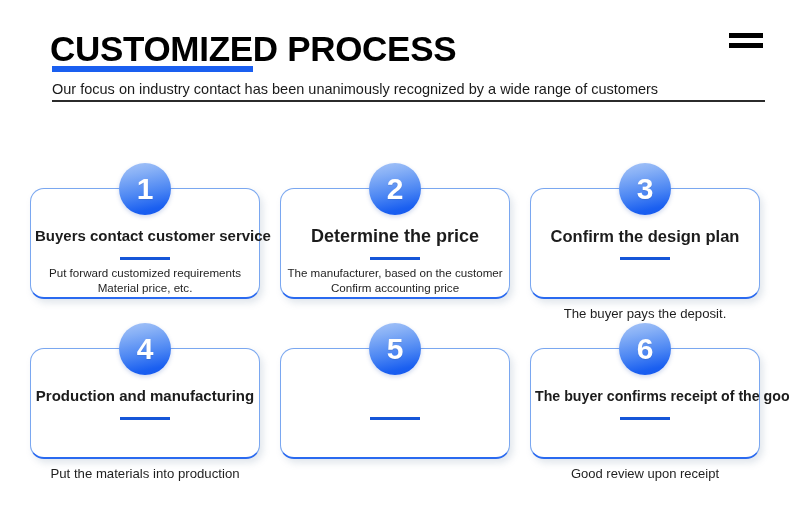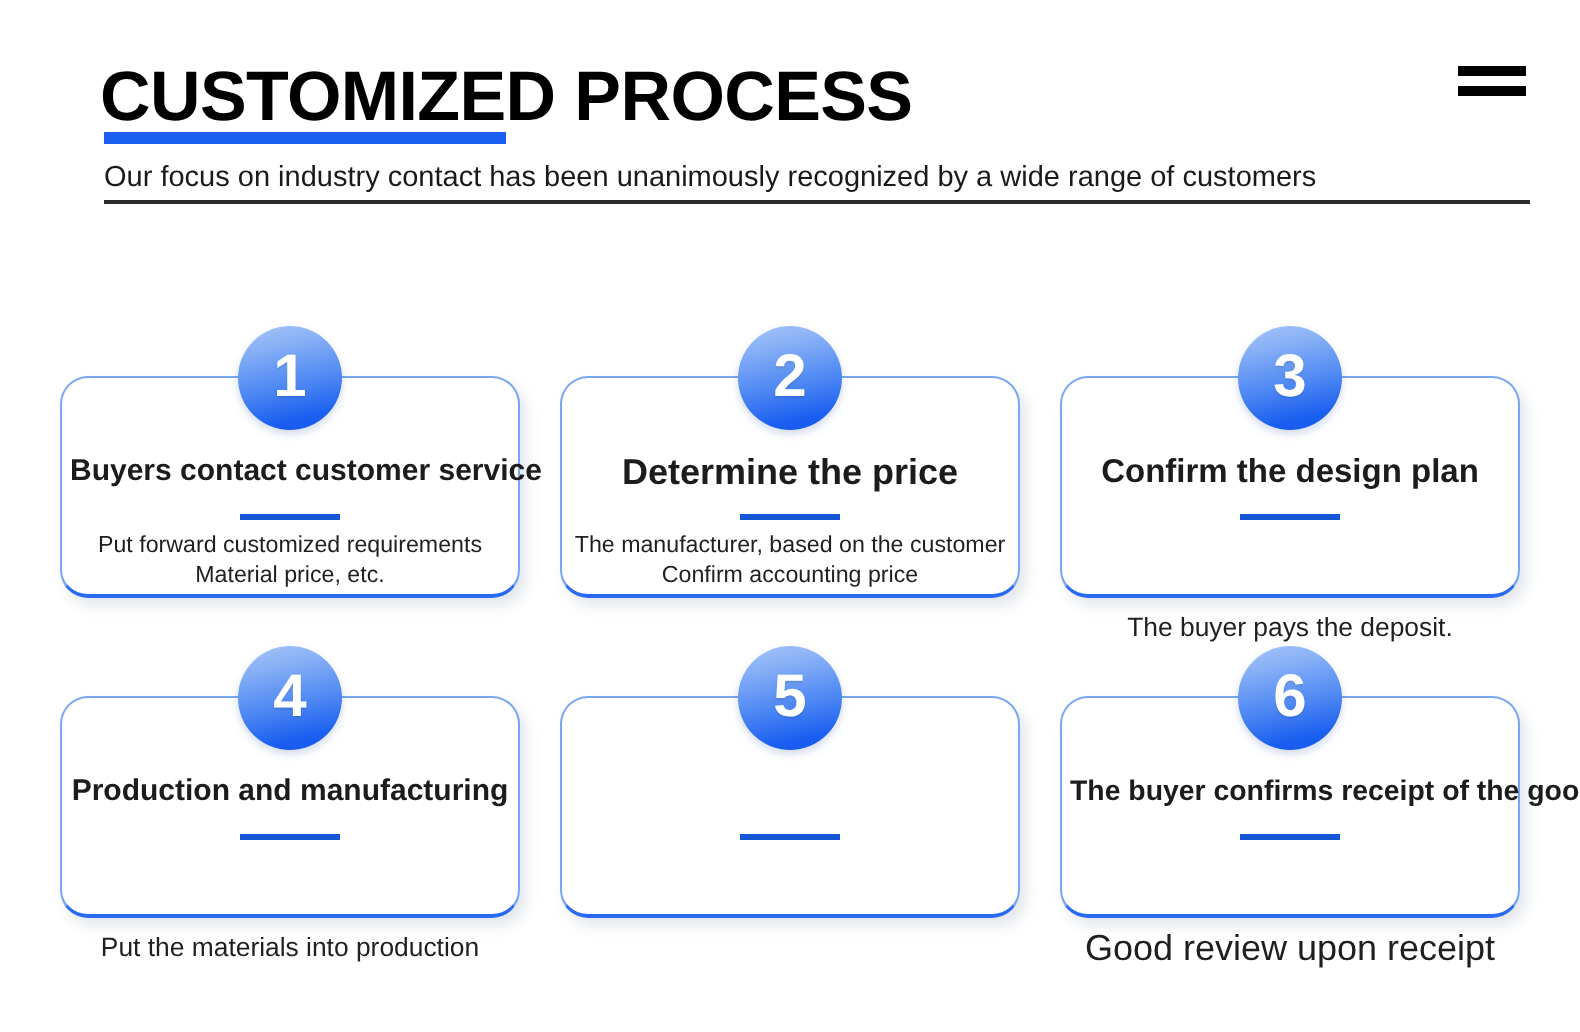--- a/index.html
+++ b/index.html
@@ -154,21 +154,21 @@
   }
 
   
   .ts-sm  { font-size: 15px; }
   .ts-md  { font-size: 16.5px; }
   .ts-lg  { font-size: 18px; }
   .ts-xs  { font-size: 14.2px; }
 
   .bs-sm  { font-size: 11.6px; line-height: 15px; }
   .bs-md  { font-size: 13.2px; line-height: 17px; }
-  .bs-lg  { font-size: 18px; line-height: 18px; text-align: center; }
+  .bs-lg  { font-size: 13px; line-height: 18px; text-align: center; }
 
   .body-two-line { top: 76px; }
   .body-one-line { top: 80px; margin-top: 36px; }
 </style>
 </head>
 <body>
 
 <div id="header">
   <div id="page-title">CUSTOMIZED PROCESS</div>
   <div id="title-underline-bar"></div>

